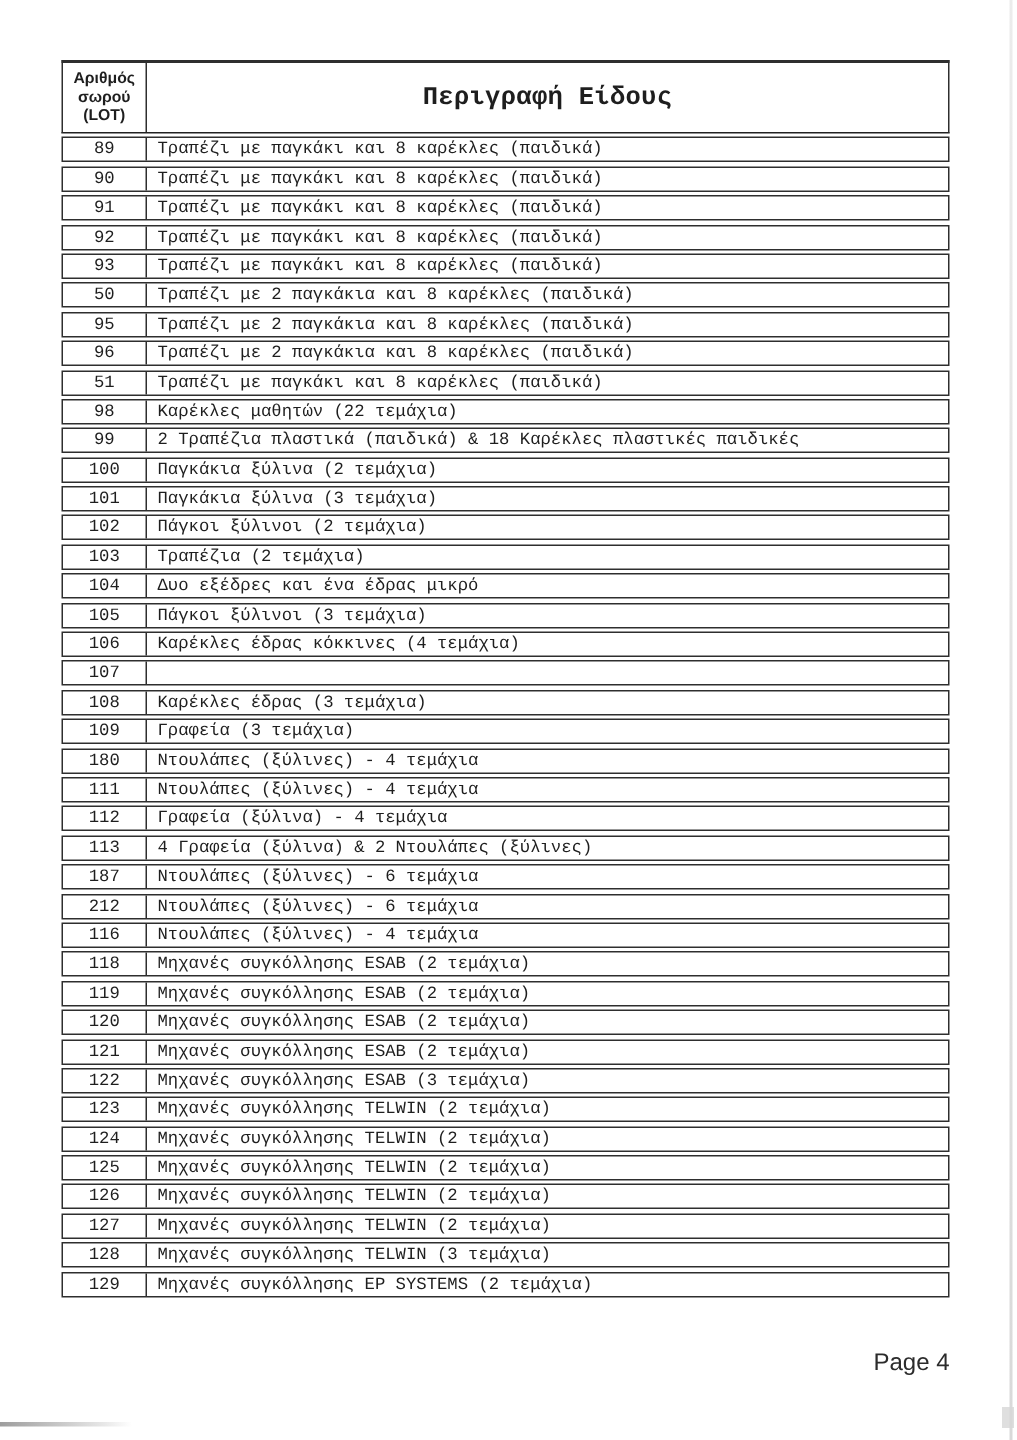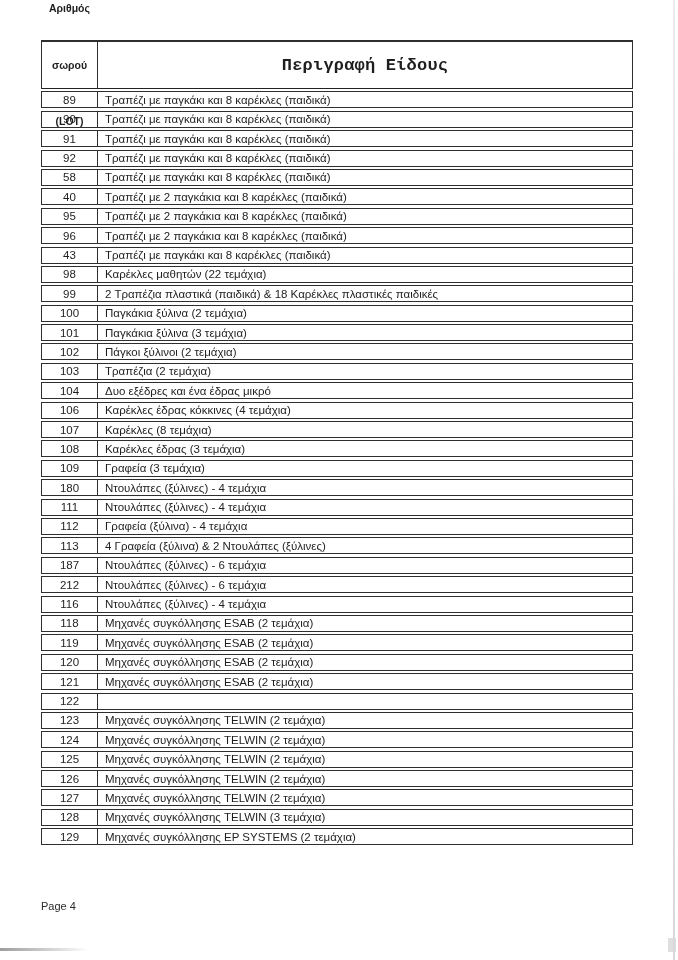--- a/index.html
+++ b/index.html
@@ -58,33 +58,33 @@
     box-sizing: border-box;
     background: #ffffff;
   }
   .trow.header {
     height: 49px;
     border-top-width: 2px;
     border-bottom-color: #222;
   }
   .trow.data {
     height: 17px;
+    font-family: Liberation Mono, monospace;
   }
   .cell {
     display: flex;
     align-items: center;
     box-sizing: border-box;
   }
   .cell.lot {
     width: 56px;
     min-width: 56px;
     border-right: 1px solid #2e2e2e;
     justify-content: center;
     text-align: center;
-    gap: 44px;
   }
   .cell.desc {
     flex: 1;
     padding-left: 7px;
     overflow: hidden;
     white-space: nowrap;
   }
   .header .cell.lot {
     flex-direction: column;
     justify-content: center;
@@ -101,22 +101,22 @@
     font-family: Liberation Mono, monospace;
   }
   .trow.data .cell {
     font-size: 11.5px;
   }
   .footer {
     position: absolute;
     left: 41px;
     top: 900px;
     width: 592px;
-    text-align: left;
-    font-size: 11px;
+    text-align: right;
+    font-size: 16px;
     color: #2b2b2b;
   }
 </style>
 </head>
 <body>
 
 <div class="page">
 
   <div class="scan-edge-right"></div>
   <div class="scan-smudge-bottom-left"></div>
@@ -148,41 +148,41 @@
     <div class="cell lot">91</div>
     <div class="cell desc">Τραπέζι με παγκάκι και 8 καρέκλες (παιδικά)</div>
   </div>
 
   <div class="trow data">
     <div class="cell lot">92</div>
     <div class="cell desc">Τραπέζι με παγκάκι και 8 καρέκλες (παιδικά)</div>
   </div>
 
   <div class="trow data">
-    <div class="cell lot">58</div>
-    <div class="cell desc">Τραπέζι με παγκάκι και 8 καρέκλες (παιδικά)</div>
-  </div>
-
-  <div class="trow data">
-    <div class="cell lot">40</div>
+    <div class="cell lot">93</div>
+    <div class="cell desc">Τραπέζι με παγκάκι και 8 καρέκλες (παιδικά)</div>
+  </div>
+
+  <div class="trow data">
+    <div class="cell lot">50</div>
     <div class="cell desc">Τραπέζι με 2 παγκάκια και 8 καρέκλες (παιδικά)</div>
   </div>
 
   <div class="trow data">
     <div class="cell lot">95</div>
     <div class="cell desc">Τραπέζι με 2 παγκάκια και 8 καρέκλες (παιδικά)</div>
   </div>
 
   <div class="trow data">
     <div class="cell lot">96</div>
     <div class="cell desc">Τραπέζι με 2 παγκάκια και 8 καρέκλες (παιδικά)</div>
   </div>
 
   <div class="trow data">
-    <div class="cell lot">43</div>
+    <div class="cell lot">51</div>
     <div class="cell desc">Τραπέζι με παγκάκι και 8 καρέκλες (παιδικά)</div>
   </div>
 
   <div class="trow data">
     <div class="cell lot">98</div>
     <div class="cell desc">Καρέκλες μαθητών (22 τεμάχια)</div>
   </div>
 
   <div class="trow data">
     <div class="cell lot">99</div>
@@ -207,29 +207,32 @@
   <div class="trow data">
     <div class="cell lot">103</div>
     <div class="cell desc">Τραπέζια (2 τεμάχια)</div>
   </div>
 
   <div class="trow data">
     <div class="cell lot">104</div>
     <div class="cell desc">Δυο εξέδρες και ένα έδρας μικρό</div>
   </div>
 
+  <div class="trow data">
+    <div class="cell lot">105</div>
+    <div class="cell desc">Πάγκοι ξύλινοι (3 τεμάχια)</div>
+  </div>
 
   <div class="trow data">
     <div class="cell lot">106</div>
     <div class="cell desc">Καρέκλες έδρας κόκκινες (4 τεμάχια)</div>
   </div>
 
   <div class="trow data">
     <div class="cell lot">107</div>
-    <div class="cell desc">Καρέκλες (8 τεμάχια)</div>
   </div>
 
   <div class="trow data">
     <div class="cell lot">108</div>
     <div class="cell desc">Καρέκλες έδρας (3 τεμάχια)</div>
   </div>
 
   <div class="trow data">
     <div class="cell lot">109</div>
     <div class="cell desc">Γραφεία (3 τεμάχια)</div>
@@ -286,20 +289,21 @@
     <div class="cell desc">Μηχανές συγκόλλησης ESAB (2 τεμάχια)</div>
   </div>
 
   <div class="trow data">
     <div class="cell lot">121</div>
     <div class="cell desc">Μηχανές συγκόλλησης ESAB (2 τεμάχια)</div>
   </div>
 
   <div class="trow data">
     <div class="cell lot">122</div>
+    <div class="cell desc">Μηχανές συγκόλλησης ESAB (3 τεμάχια)</div>
   </div>
 
   <div class="trow data">
     <div class="cell lot">123</div>
     <div class="cell desc">Μηχανές συγκόλλησης TELWIN (2 τεμάχια)</div>
   </div>
 
   <div class="trow data">
     <div class="cell lot">124</div>
     <div class="cell desc">Μηχανές συγκόλλησης TELWIN (2 τεμάχια)</div>

